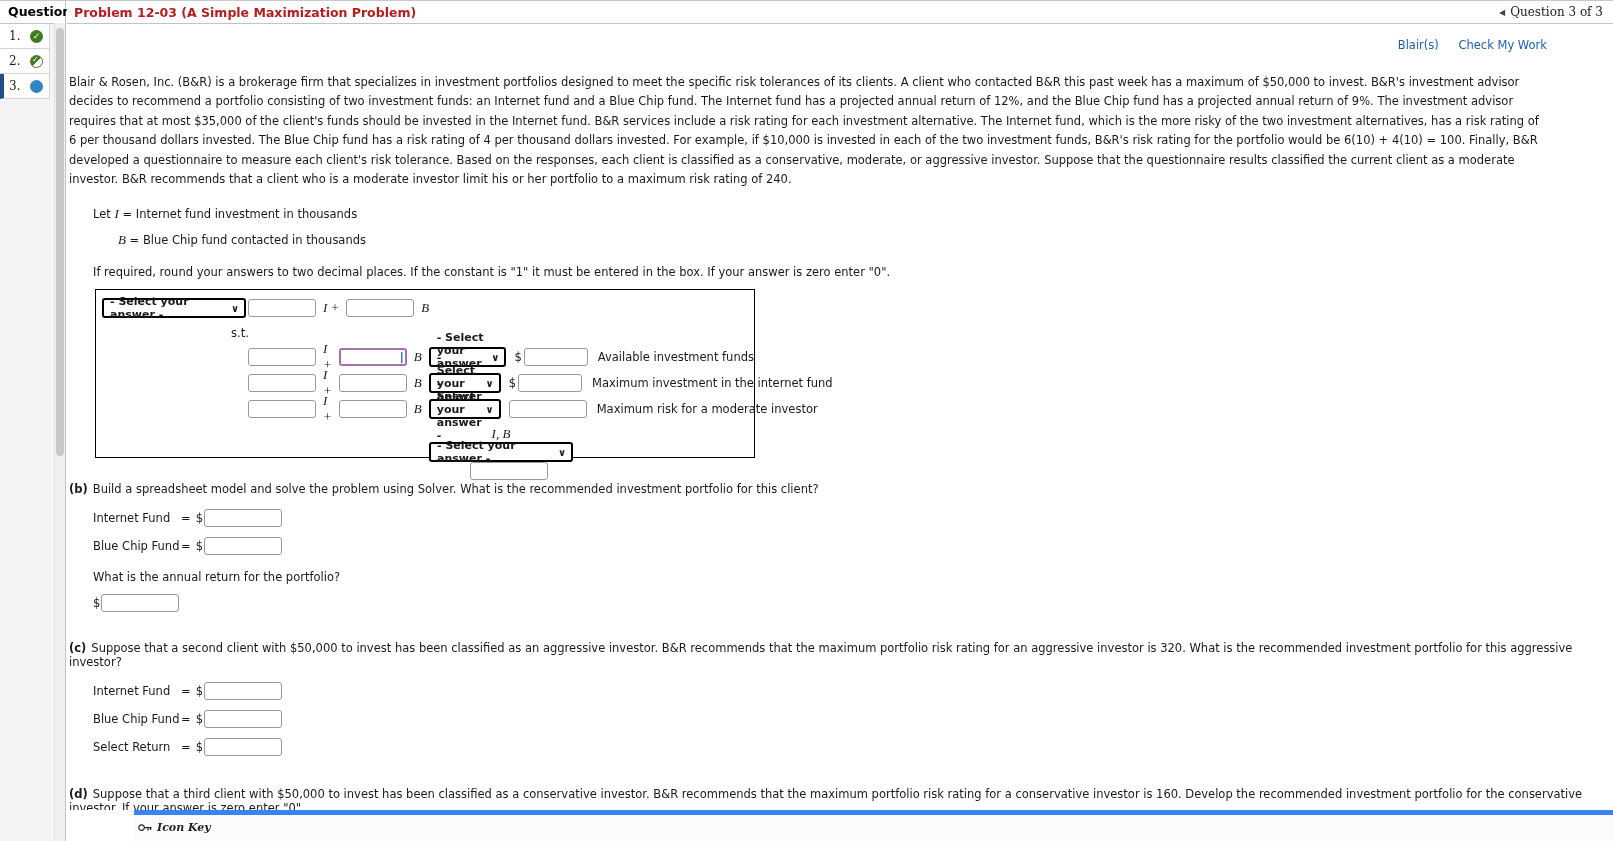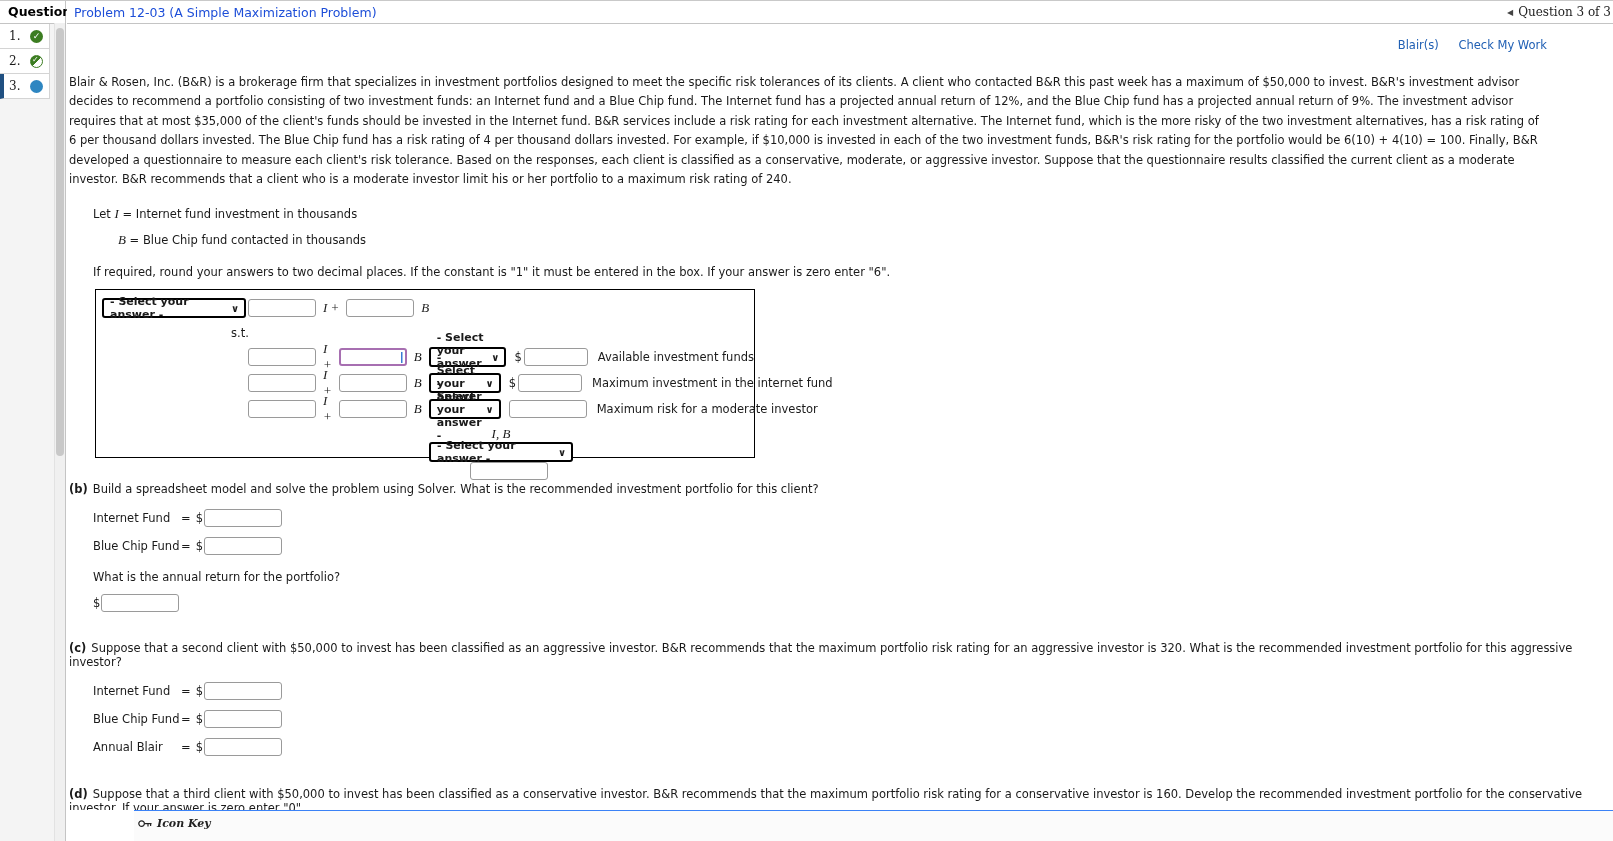--- a/index.html
+++ b/index.html
@@ -20,22 +20,22 @@
   .icon-correct{background:#3c7d21;color:#fff;font-size:9px;line-height:13px;text-align:center;font-weight:bold;}
   .icon-partial{background:linear-gradient(135deg,#3c7d21 52%,#ffffff 48%);border:1px solid #3c7d21;color:#fff;}
   .icon-partial .pchk{position:absolute;top:-1px;left:1px;font-size:8px;font-weight:bold;}
   .icon-current{background:#2e86c1;}
   .sidebar-scrollbar{position:absolute;top:22px;right:0;width:11px;bottom:0;background:#f0f0f0;border-left:1px solid #e2e2e2;box-sizing:border-box;}
   .sidebar-scrollbar .thumb{position:absolute;top:5px;left:1px;width:8px;height:428px;background:#c8c8c8;border-radius:4px;}
 
   
   .main{position:absolute;left:67px;top:0;right:0;height:100%;background:#fff;}
   .main-header{height:22px;border-bottom:1px solid #c4c4c4;display:flex;align-items:center;}
-  .main-title{font-weight:normal;font-size:12.5px;padding-left:7px;color:#1d4ed8;}
-  .pagination{margin-left:auto;padding-right:2px;font-family:"DejaVu Serif","Liberation Serif",serif;font-size:12px;color:#222;}
+  .main-title{font-weight:bold;font-size:12.5px;padding-left:7px;color:#b91c1c;}
+  .pagination{margin-left:auto;padding-right:10px;font-family:"DejaVu Serif","Liberation Serif",serif;font-size:12px;color:#222;}
   .pagination .arrow{font-size:8px;color:#444;margin-right:5px;vertical-align:1px;cursor:pointer;}
   .content{position:absolute;top:22px;left:0;right:0;bottom:31px;padding-left:2px;overflow:hidden;}
 
   .link{color:#2160b4;cursor:pointer;}
   .top-links{text-align:right;padding:15px 66px 0 0;}
   .top-links .link{margin-left:16px;}
 
   .intro{margin:21px 68px 0 0;line-height:19.4px;}
 
   .part{margin-left:0;}
@@ -78,21 +78,21 @@
   .field-row.first{margin-top:12px;}
   .f-label{width:88px;white-space:nowrap;}
   .f-eq{margin-right:5px;}
   .f-dollar{margin-right:1px;}
   .w78{width:78px;text-align:right;}
   .q-line{margin:15px 0 0 24px;}
   .dollar-row{display:flex;align-items:center;margin:9px 0 0 24px;height:19px;}
   .dollar-row .f-dollar{margin-right:1px;}
 
   
-  .footer{position:absolute;left:67px;right:0;bottom:0;height:31px;box-sizing:border-box;border-top:1px solid #3b82f6;
+  .footer{position:absolute;left:67px;right:0;bottom:0;height:31px;box-sizing:border-box;border-top:5px solid #3b82f6;
        background:#fbfbfb;display:flex;align-items:flex-start;padding:6px 0 0 4px;}
   .icon-key-label{font-family:"DejaVu Serif","Liberation Serif",serif;font-style:italic;font-weight:bold;font-size:11px;color:#222;margin-left:5px;}
   .key-svg{margin-top:2px;}
 </style>
 </head>
 <body>
 
 <div class="app">
 
   <div class="sidebar">
@@ -140,21 +140,21 @@
           <div>
             <span>Let</span>
             <span class="var">I</span>
             <span>= Internet fund investment in thousands</span>
           </div>
           <div class="let-line2">
             <span class="var">B</span>
             <span>= Blue Chip fund contacted in thousands</span>
           </div>
         </div>
-        <div class="note">If required, round your answers to two decimal places. If the constant is "1" it must be entered in the box. If your answer is zero enter "6".</div>
+        <div class="note">If required, round your answers to two decimal places. If the constant is "1" it must be entered in the box. If your answer is zero enter "0".</div>
 
         <div class="lp-table">
           <div class="obj-row">
             <div class="select-box">
               <span>- Select your answer -</span>
               <span class="chev">∨</span>
             </div>
             <input class="txt coef" style="">
             <span class="var vmid">I +</span>
             <input class="txt coef" style="">
@@ -258,21 +258,21 @@
           <span class="f-dollar">$</span>
           <input class="txt w78" style="">
         </div>
         <div class="field-row">
           <span class="f-label">Blue Chip Fund</span>
           <span class="f-eq">=</span>
           <span class="f-dollar">$</span>
           <input class="txt w78" style="">
         </div>
         <div class="field-row">
-          <span class="f-label">Annual Blair</span>
+          <span class="f-label">Select Return</span>
           <span class="f-eq">=</span>
           <span class="f-dollar">$</span>
           <input class="txt w78" style="">
         </div>
       </div>
 
       <div class="part pd">
         <div class="part-head">
           <span class="plabel">(d)</span><span>Suppose that a third client with $50,000 to invest has been classified as a conservative investor. B&amp;R recommends that the maximum portfolio risk rating for a conservative investor is 160. Develop the recommended investment portfolio for the conservative investor. If your answer is zero enter "0".</span>
         </div>

